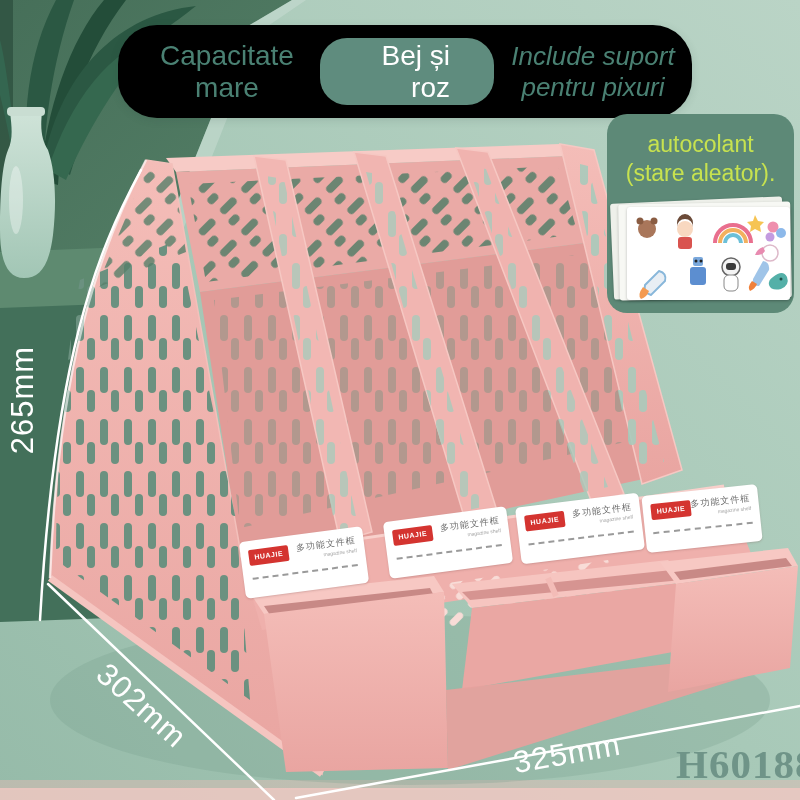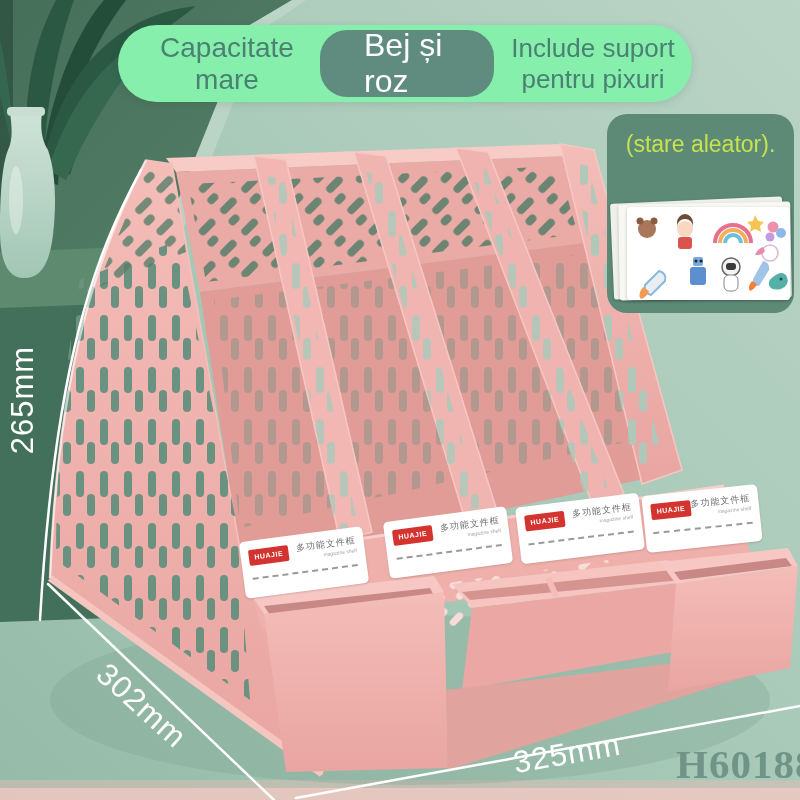--- a/index.html
+++ b/index.html
@@ -2,31 +2,31 @@
 <html><head>
 <meta charset="utf-8">
 <style>
   html,body{margin:0;padding:0;background:#a6c7b6;}
   *{box-sizing:border-box;}
   #stage{position:relative;width:800px;height:800px;overflow:hidden;
          font-family:"Liberation Sans",sans-serif;}
   #scene{position:absolute;left:0;top:0;}
 
   
-  .banner{position:absolute;left:118px;top:25px;width:574px;height:77px;
-          background:#86efac;border-radius:39px;display:flex;align-items:center;
+  .banner{position:absolute;left:118px;top:25px;width:574px;height:93px;
+          background:#000000;border-radius:39px;display:flex;align-items:center;
           box-shadow:0 2px 8px rgba(40,70,60,.15);}
   .banner-capacity{width:170px;margin-left:24px;text-align:center;
           color:#4a8173;font-size:28px;line-height:1.12;}
   .banner-badge{width:174px;height:67px;margin-left:8px;border-radius:27px;
           background:#5f8c7e;display:flex;align-items:center;justify-content:center;}
-  .banner-badge span{display:block;width:86px;text-align:left;color:#ffffff;
-          font-size:32px;line-height:1.12;}
+  .banner-badge span{display:block;width:86px;text-align:right;color:#ffffff;
+          font-size:28px;line-height:1.12;}
   .banner-pens{flex:1;text-align:center;color:#4a8173;font-size:26px;line-height:1.18;
-          padding:0 14px;}
+          padding:0 14px;font-style:italic;}
 
   
   .sticker-box{position:absolute;left:607px;top:114px;width:187px;height:199px;
           border-radius:20px;background:#5d8977;color:#c7e24f;text-align:center;
           padding-top:16px;font-size:23px;line-height:1.25;font-weight:500;}
   .sheet{position:absolute;border-radius:3px;box-shadow:0 1px 3px rgba(0,0,0,.25);}
   .sheet.s3{left:612px;top:200px;width:172px;height:96px;background:#eef0ea;transform:rotate(-2.5deg);}
   .sheet.s2{left:619px;top:203px;width:172px;height:96px;background:#f7f8f4;transform:rotate(-1deg);}
   .sheet.s1{left:627px;top:207px;width:163px;height:93px;background:#ffffff;}
 
@@ -182,20 +182,21 @@
 
 <div class="banner">
   <div class="banner-capacity">Capacitate mare</div>
   <div class="banner-badge">
     <span>Bej și roz</span>
   </div>
   <div class="banner-pens">Include suport pentru pixuri</div>
 </div>
 
 <div class="sticker-box">
+  <div>autocolant</div>
   <div>(stare aleator).</div>
 </div>
 <div class="sheet s3"></div>
 <div class="sheet s2"></div>
 <div class="sheet s1">
   <svg width="163" height="93" viewBox="0 0 163 93">
     <circle cx="20" cy="22" r="9" fill="#a9765a"></circle>
     <circle cx="13" cy="14" r="3.5" fill="#8a5c42"></circle>
     <circle cx="27" cy="14" r="3.5" fill="#8a5c42"></circle>
     <circle cx="58" cy="22" r="8" fill="#f8d8c0"></circle>

